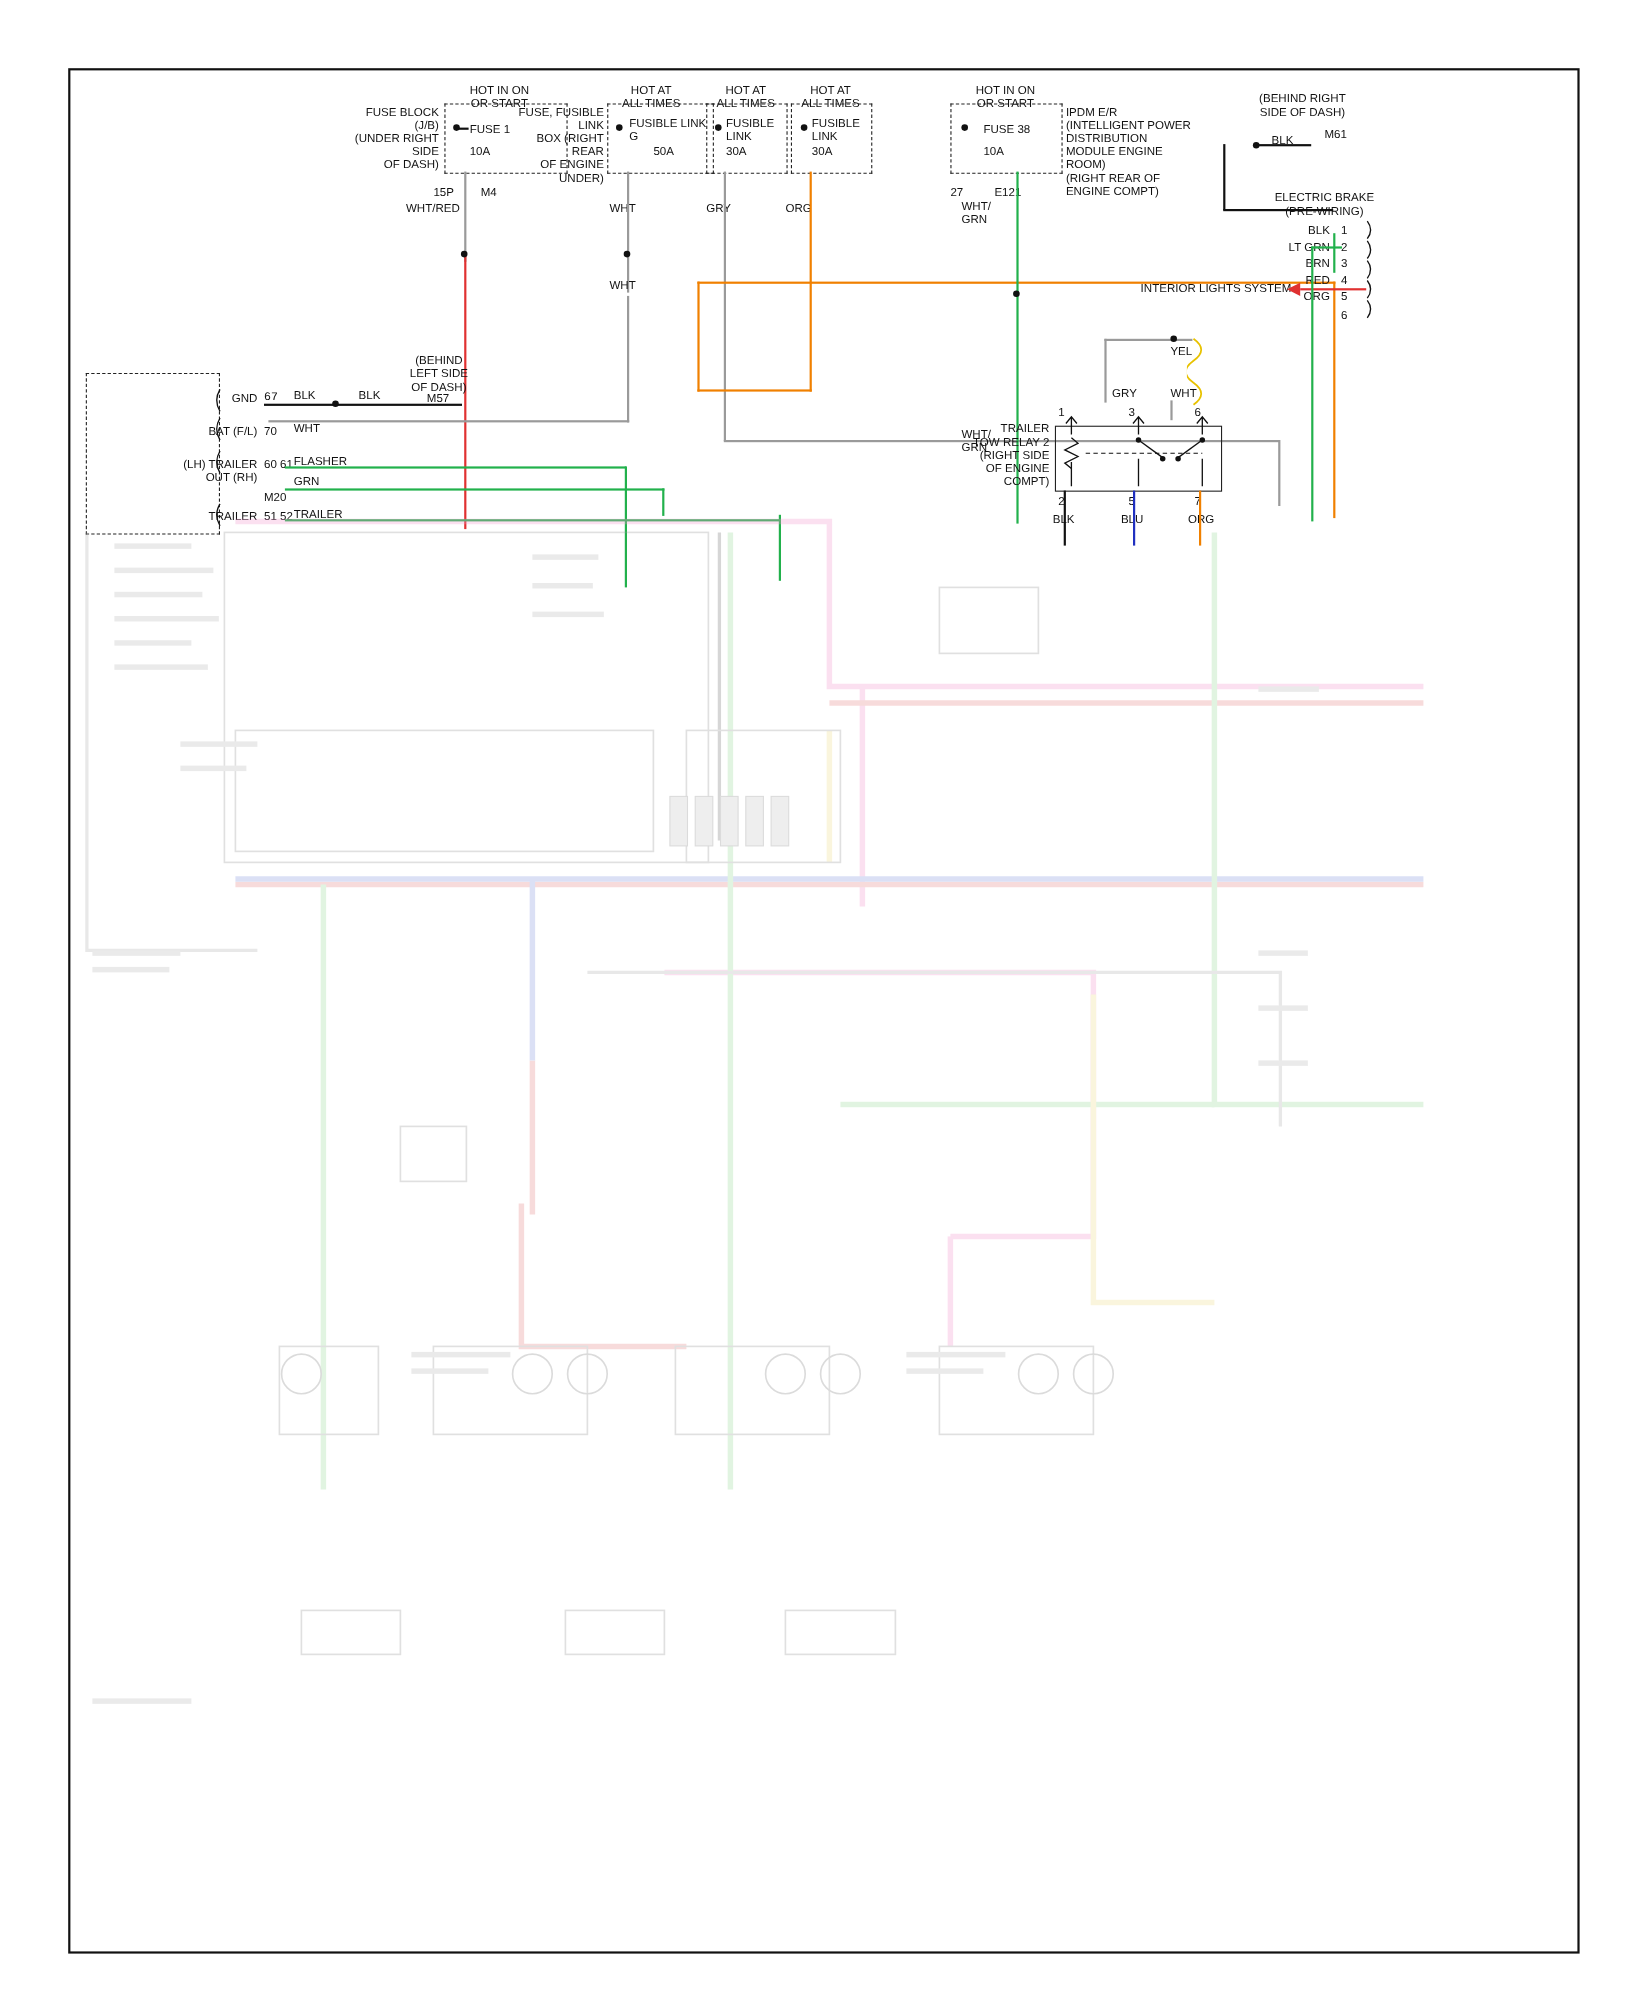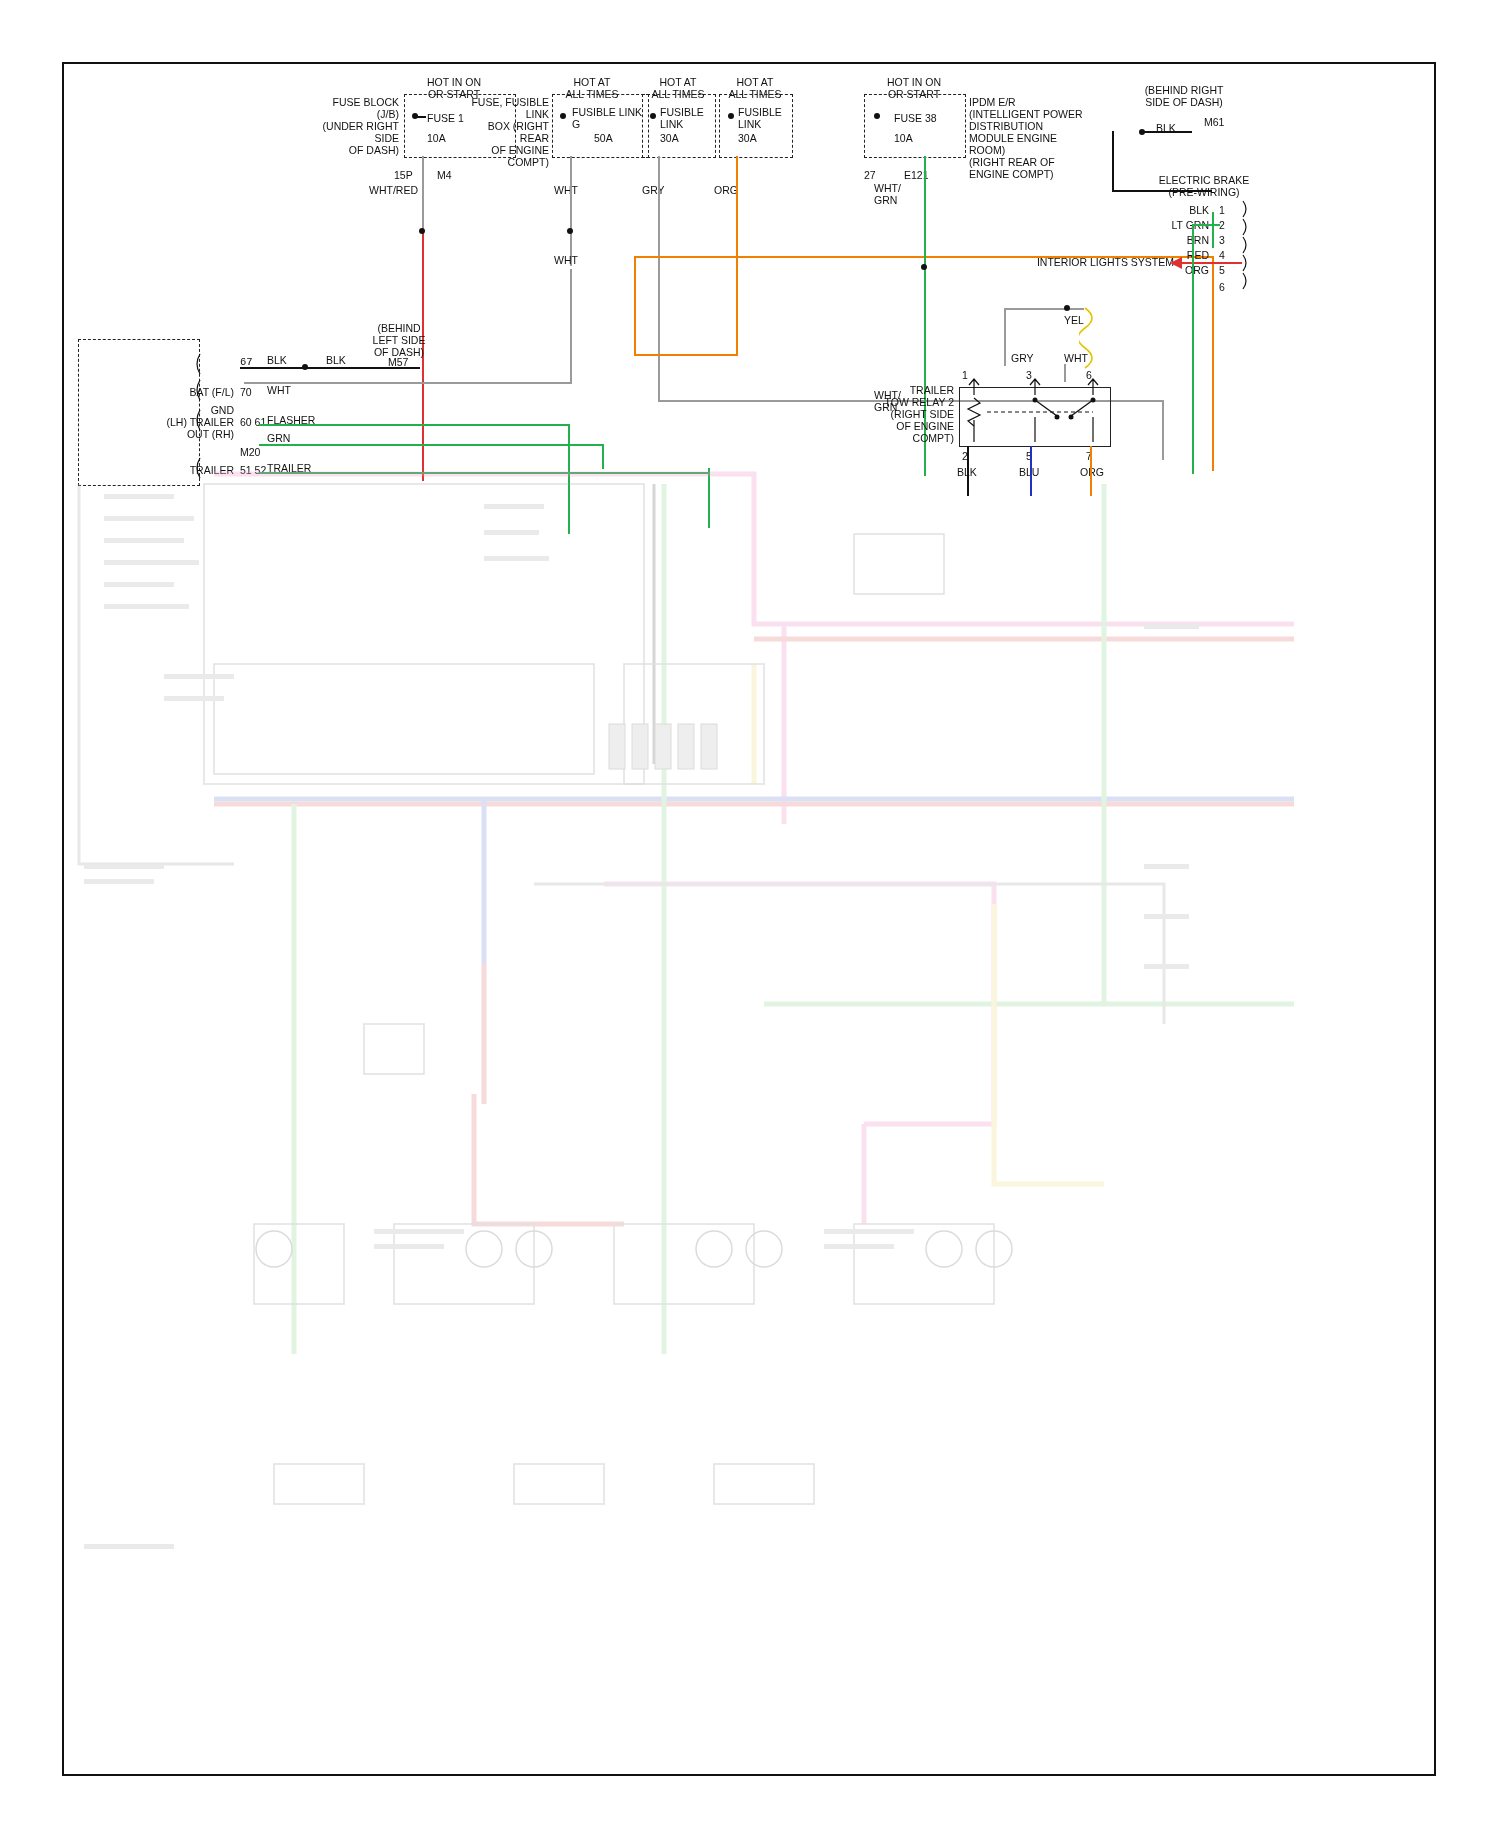--- a/index.html
+++ b/index.html
@@ -42,21 +42,21 @@
     <div class="wire v" style="left:358px;top:167px;height:250px;background:#e03131;"></div>
     <div class="dot" style="left:355px;top:164px;"></div>
 
     <div class="lbl c" style="left:483px;top:12px;width:90px;">HOT AT
 ALL TIMES</div>
     <div class="lbl r" style="left:390px;top:32px;width:95px;">FUSE, FUSIBLE
 LINK
 BOX (RIGHT
 REAR
 OF ENGINE
-COMPT)</div>
+UNDER)</div>
     <div class="box-dash" style="left:488px;top:30px;width:95px;height:62px;"></div>
     <div class="lbl" style="left:508px;top:42px;">FUSIBLE LINK
 G</div>
     <div class="lbl" style="left:530px;top:68px;">50A</div>
     <div class="dot" style="left:496px;top:49px;"></div>
     <div class="lbl" style="left:490px;top:120px;">WHT</div>
     <div class="wire v" style="left:506px;top:92px;height:110px;background:#9a9a9a;"></div>
     <div class="dot" style="left:503px;top:164px;"></div>
     <div class="lbl" style="left:490px;top:190px;">WHT</div>
     <div class="wire v" style="left:506px;top:205px;height:115px;background:#9a9a9a;"></div>
@@ -151,21 +151,21 @@
     <div class="wire v" style="left:1128px;top:160px;height:250px;background:#22b14c;"></div>
     <div class="wire h" style="left:1128px;top:160px;width:28px;background:#22b14c;"></div>
 
     <div class="box-dash" style="left:14px;top:275px;width:120px;height:145px;"></div>
     <div class="box-solid" style="left:133px;top:288px;width:60px;height:128px;border-right:none;border-left:none;border-top:none;border-bottom:none;"></div>
 
     <div class="lbl c" style="left:280px;top:258px;width:110px;">(BEHIND
 LEFT SIDE
 OF DASH)</div>
 
-    <div class="lbl r" style="left:100px;top:292px;width:70px;margin-top:48px;">GND</div>
+    <div class="lbl r" style="left:100px;top:292px;width:70px;">GND</div>
     <div class="lbl" style="left:176px;top:292px;font-family:Liberation Mono, monospace;">67</div>
     <div class="lbl" style="left:203px;top:290px;">BLK</div>
     <div class="lbl" style="left:262px;top:290px;">BLK</div>
     <div class="wire h" style="left:176px;top:303px;width:180px;background:#111;"></div>
     <div class="dot" style="left:238px;top:300px;"></div>
     <div class="lbl" style="left:292px;top:292px;padding-left:32px;">M57</div>
 
     <div class="lbl r" style="left:85px;top:322px;width:85px;">BAT (F/L)</div>
     <div class="lbl" style="left:176px;top:322px;">70</div>
     <div class="lbl" style="left:203px;top:320px;">WHT</div>

